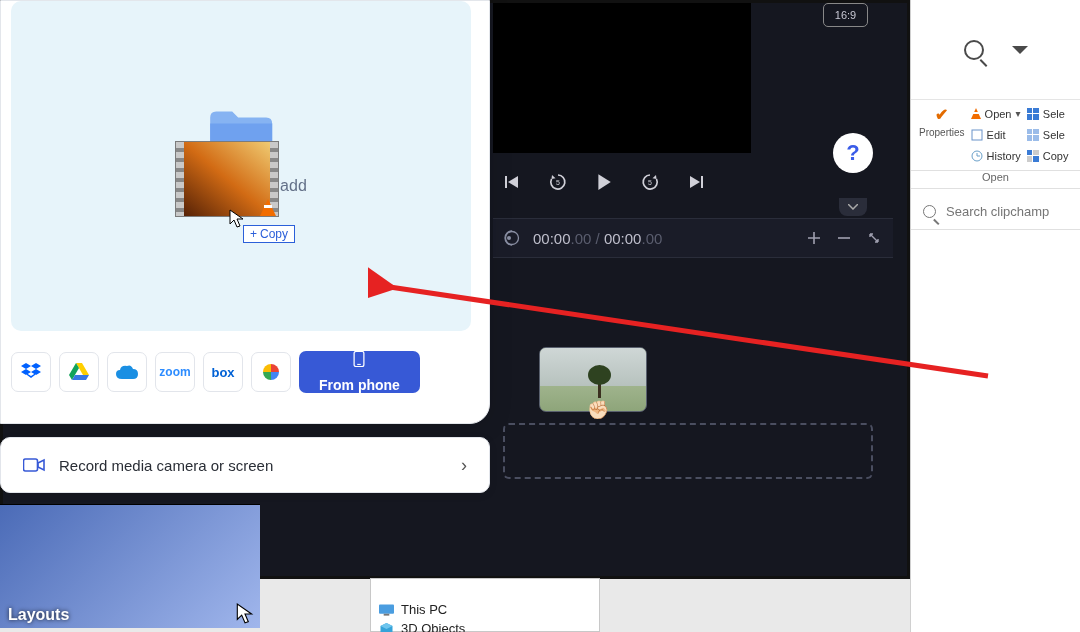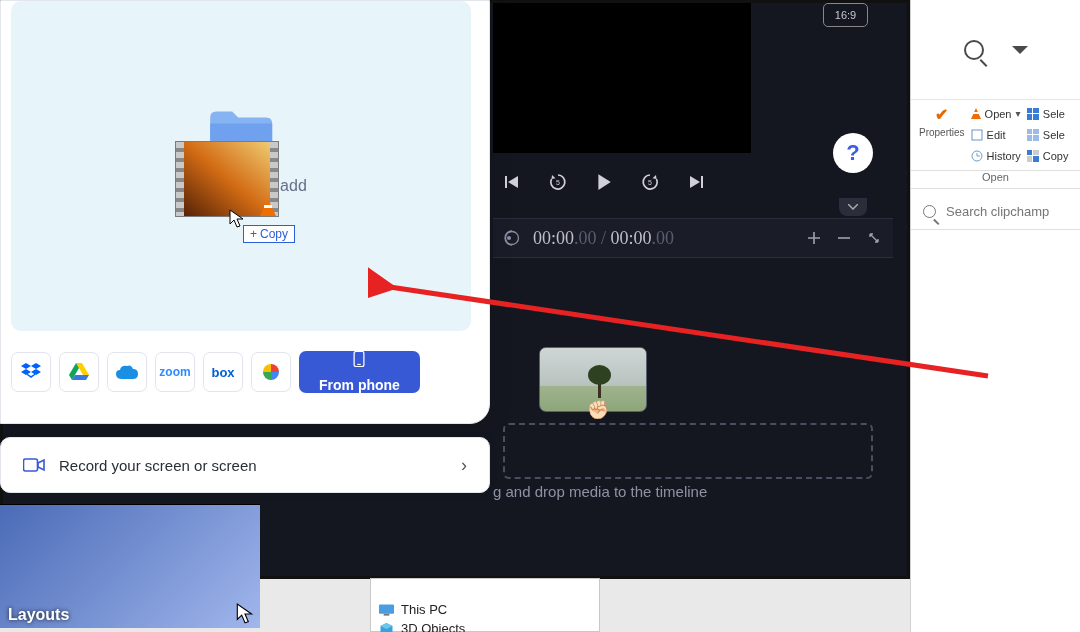--- a/index.html
+++ b/index.html
@@ -9,21 +9,21 @@
   
   .editor { position: absolute; left: 0; top: 0; width: 910px; height: 579px; background: #151720; border: 3px solid #111; overflow: hidden; }
   .preview { position: absolute; left: 490px; top: 0; width: 258px; height: 150px; background: #000; }
   .aspect-badge { position:absolute; left:820px; top:0; width:45px; height:24px; border:1px solid #888; color:#c7c7d2; border-radius:5px; font-size:11px; display:flex; align-items:center; justify-content:center; }
   .help-btn { position:absolute; left:830px; top:130px; width:40px; height:40px; border-radius:50%; background:#fff; display:flex; align-items:center; justify-content:center; color:#3a5ce8; font-size:22px; font-weight:bold; }
   .help-chevron { position:absolute; left:836px; top:195px; width:28px; height:18px; background:#2a2d3a; border-radius:0 0 8px 8px; display:flex; align-items:center; justify-content:center; color:#aaa; }
   .play-controls { position:absolute; left:500px; top:170px; display:flex; gap:28px; align-items:center; color:#d0d0d8; }
   .pc-btn { width:18px; height:18px; display:flex; align-items:center; justify-content:center; cursor:pointer; }
   .pc-btn svg { display:block; }
   .time-row { position:absolute; left:490px; top:215px; width:400px; height:40px; display:flex; align-items:center; color:#bfbfcc; border-top:1px solid #2a2d3a; border-bottom:1px solid #2a2d3a; padding:0 10px; gap:12px; background:#1a1c28; }
-  .time-row .tc { font-family: Liberation Serif, serif; font-size:18px; }
+  .time-row .tc { font-family: Liberation Sans, sans-serif; font-size:15px; }
   .time-row .dim { color: #5a5d6e; }
   .time-row .spacer { flex:1; }
   .time-row .tool { width:18px; height:18px; display:flex; align-items:center; justify-content:center; cursor:pointer; color:#a0a0b0; }
   .timeline-area { position:absolute; left:490px; top:320px; width:400px; height:200px; }
   .tl-thumb { position:absolute; left:46px; top:24px; width:108px; height:65px; border:1px solid #59606e; border-radius:7px; background:linear-gradient(#b9c9a8,#8ea57a); overflow:hidden; }
   .tree-trunk { position:absolute; left:58px; top:30px; width:3px; height:20px; background:#3a301f;}
   .tree-crown { position:absolute; left:48px; top:17px; width:23px; height:20px; background:#2e4220; border-radius:50%;}
   .tl-sky { position:absolute; left:0; top:0; width:100%; height:38px; background:linear-gradient(#cfd7d6,#b7c2be); }
   .grab-cursor { position:absolute; left:94px; top:76px; font-size:18px; color:#000; }
   .tl-dropzone { position:absolute; left:10px; top:100px; width:370px; height:56px; border:2px dashed #4a4e60; border-radius:6px; }
@@ -172,21 +172,20 @@
     </div>
 
     <div class="timeline-area">
       <div class="tl-thumb">
         <div class="tl-sky"></div>
         <div class="tree-trunk"></div>
           <div class="tree-crown"></div>
       </div>
       <div class="grab-cursor">✊🏻</div>
       <div class="tl-dropzone"></div>
-      <div class="tl-hint">g and drop media to the timeline</div>
     </div>
   </div>
 
   <div class="sidebar">
     <div class="dropzone">
       <div class="dz-center">
         <svg class="folder-icon" viewBox="0 0 70 50">
             <path d="M4 12 Q4 6 10 6 H26 L32 12 H60 Q66 12 66 18 V40 Q66 46 60 46 H10 Q4 46 4 40 Z" fill="#86b3f2"></path>
             <path d="M4 18 H66 V40 Q66 46 60 46 H10 Q4 46 4 40 Z" fill="#6fa1ef"></path>
           </svg>
@@ -244,21 +243,21 @@
         <span>From phone</span>
       </div>
     </div>
   </div>
 
   <div class="record-bar">
     <svg width="22" height="16" viewBox="0 0 22 16">
         <rect x="0.5" y="2" width="14" height="12" rx="2" fill="none" stroke="#3759d6" stroke-width="1.6"></rect>
         <path d="M15 6 L21 3 L21 13 L15 10 Z" fill="none" stroke="#3759d6" stroke-width="1.6"></path>
       </svg>
-    <span style="font-size:15px;">Record your screen or screen</span>
+    <span style="font-size:15px;">Record media camera or screen</span>
     <span class="chev">›</span>
   </div>
 
   <div class="bottom-left">
     <div class="layouts-label">Layouts</div>
     <div class="bl-cursor">
       <svg width="18" height="22" viewBox="0 0 16 20">
           <path d="M1 1 L1 15 L5 11 L8 18 L11 17 L8 10 L14 10 Z" fill="#fff" stroke="#000" stroke-width="1"></path>
         </svg>
     </div>

